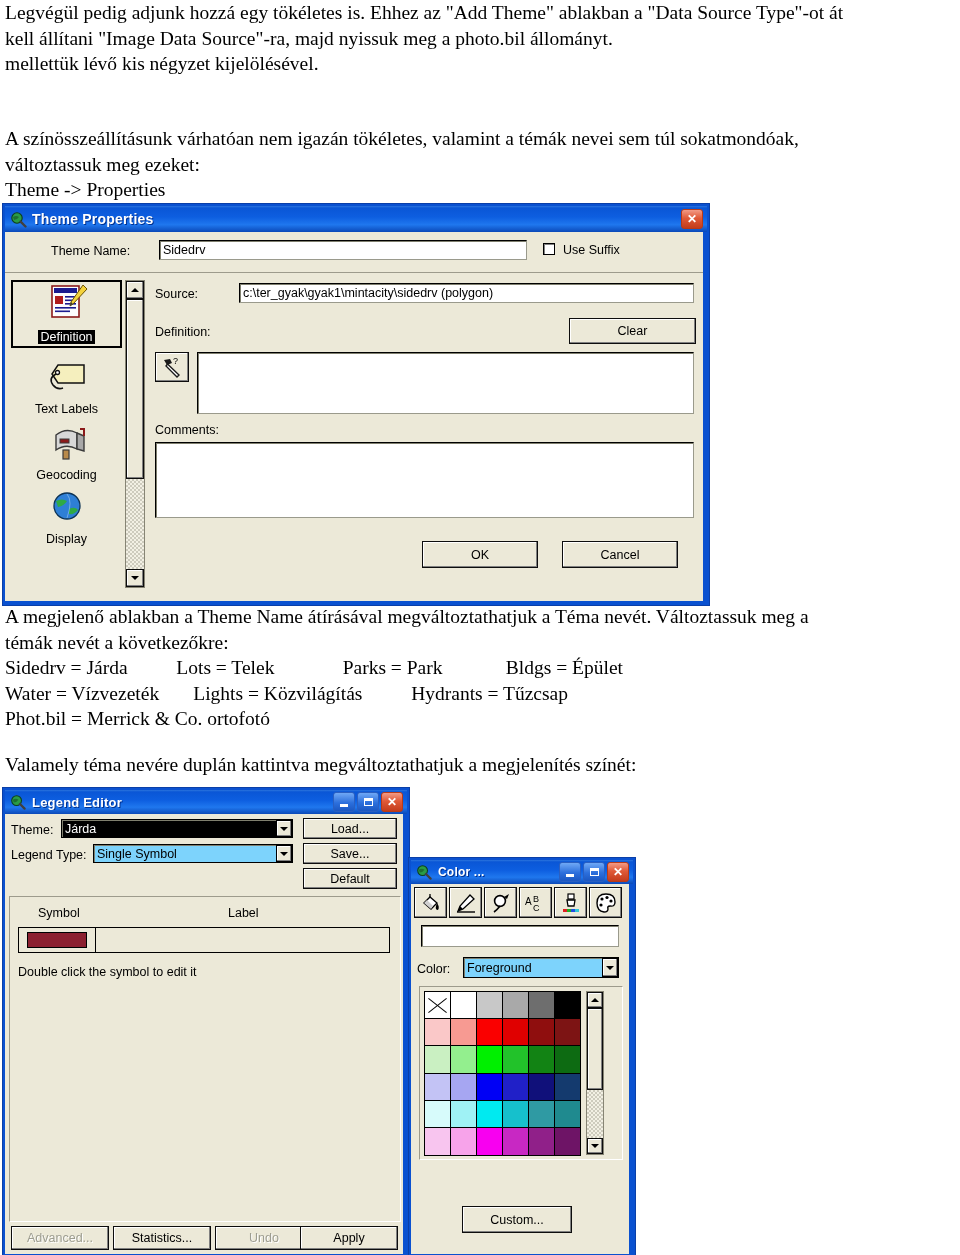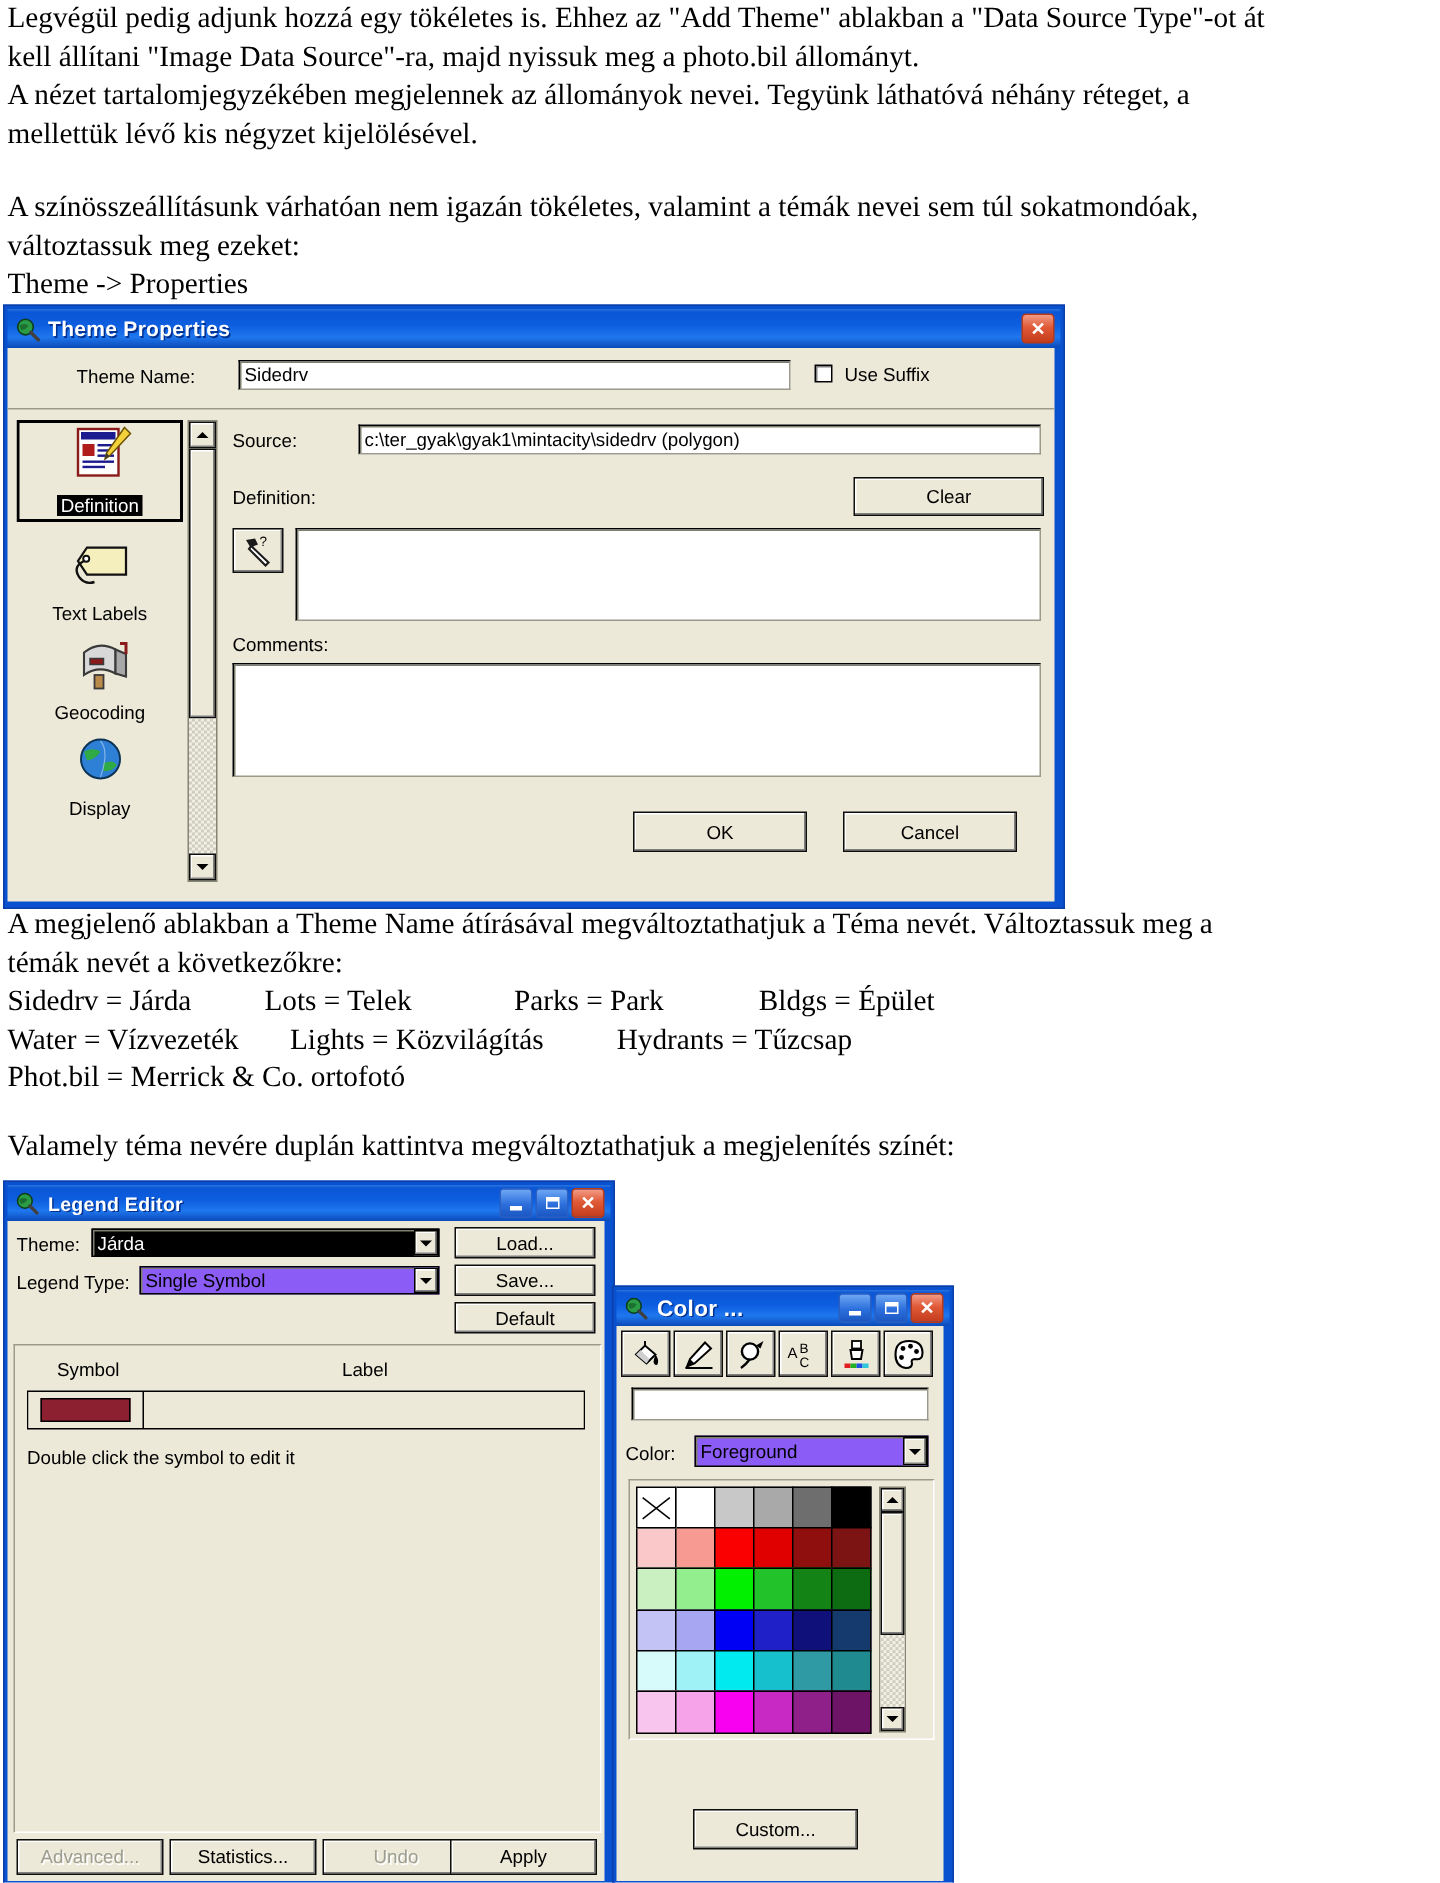--- a/index.html
+++ b/index.html
@@ -37,21 +37,21 @@
   .client{background:#ece9d8;}
   .lbl{font-size:12.5px;color:#000;font-family:"Liberation Sans",sans-serif;white-space:nowrap;}
   .field{background:#fff;border:1px solid #000;border-right-color:#9a9a8c;border-bottom-color:#9a9a8c;
          box-shadow:inset 1px 1px 0 #7f7f6e;font-size:12.5px;padding:1px 3px;
          font-family:"Liberation Sans",sans-serif;box-sizing:border-box;overflow:hidden;white-space:nowrap;}
   .btn{background:#ece9d8;border:1px solid #0d0d0d;box-sizing:border-box;
        box-shadow:inset -1px -1px 0 #808080, inset 1px 1px 0 #ffffff;
        font-size:12.5px;font-family:"Liberation Sans",sans-serif;
        display:flex;align-items:center;justify-content:center;color:#000;white-space:nowrap;}
   .btn.disabled{color:#9d9d90;text-shadow:1px 1px 0 #ffffff;}
-  .combo{background:#8b5cf6;border:1px solid #000;box-sizing:border-box;
+  .combo{background:#7dd3fc;border:1px solid #000;box-sizing:border-box;
          box-shadow:inset 1px 1px 0 #7f7f6e;display:flex;align-items:center;
          font-size:12.5px;font-family:"Liberation Sans",sans-serif;padding-left:3px;overflow:hidden;}
   .combo.sel{background:#000;color:#fff;}
   .combo .arrow{margin-left:auto;width:16px;height:100%;background:#ece9d8;
          border:1px solid #000;box-sizing:border-box;
          box-shadow:inset -1px -1px 0 #808080, inset 1px 1px 0 #ffffff;
          display:flex;align-items:center;justify-content:center;}
   .caret-d{width:0;height:0;border-left:4px solid transparent;border-right:4px solid transparent;border-top:4px solid #000;}
   .caret-u{width:0;height:0;border-left:4px solid transparent;border-right:4px solid transparent;border-bottom:4px solid #000;}
   .chk{width:12px;height:12px;background:#fff;border:1px solid #000;
@@ -89,21 +89,20 @@
       height:1px;background:#000;}
   .swatch.none::before{transform:rotate(38deg);}
   .swatch.none::after{transform:rotate(-38deg);}
 </style>
 </head>
 <body>
 
 <div class="prose" id="para1">
   <div>Legvégül pedig adjunk hozzá egy tökéletes is. Ehhez az "Add Theme" ablakban a "Data Source Type"-ot át</div>
   <div>kell állítani "Image Data Source"-ra, majd nyissuk meg a photo.bil állományt.</div>
-  <div>A nézet tartalomjegyzékében megjelennek az állományok nevei. Tegyünk láthatóvá néhány réteget, a</div>
   <div>mellettük lévő kis négyzet kijelölésével.</div>
 </div>
 
 <div class="prose" id="para2">
   <div>A színösszeállításunk várhatóan nem igazán tökéletes, valamint a témák nevei sem túl sokatmondóak,</div>
   <div>változtassuk meg ezeket:</div>
   <div>Theme -&gt; Properties</div>
 </div>
 
 <div class="win win-frame" id="theme-props" style="left:2px;top:203px;width:702px;height:397px;padding:2px;">
@@ -303,21 +302,21 @@
 <div class="win win-frame" id="color-dlg" style="left:408px;top:857px;width:222px;height:396px;padding:2px;">
 
   <div class="titlebar" style="height:24px;">
     <span class="tb-icon">
       <svg width="16" height="16" viewBox="0 0 17 17">
         <circle cx="7" cy="7" r="5.2" fill="#2a9c46" stroke="#0d3d1c" stroke-width="1.1"></circle>
         <path d="M3 6 Q6 4 9 6 Q7 9 4 9 Z" fill="#1c6f30"></path>
         <line x1="10.6" y1="10.6" x2="15.5" y2="15.5" stroke="#404040" stroke-width="2.4" stroke-linecap="round"></line>
       </svg>
     </span>
-    <span class="tb-title" style="font-size:15px;">Color ...</span>
+    <span class="tb-title" style="font-size:12px;">Color ...</span>
     <span class="tb-btns">
       <span class="tb-btn">
           <span class="min"></span>
         </span>
       <span class="tb-btn">
           <span class="max"></span>
         </span>
       <span class="tb-btn close">
           <span class="glyph">✕</span>
         </span>

